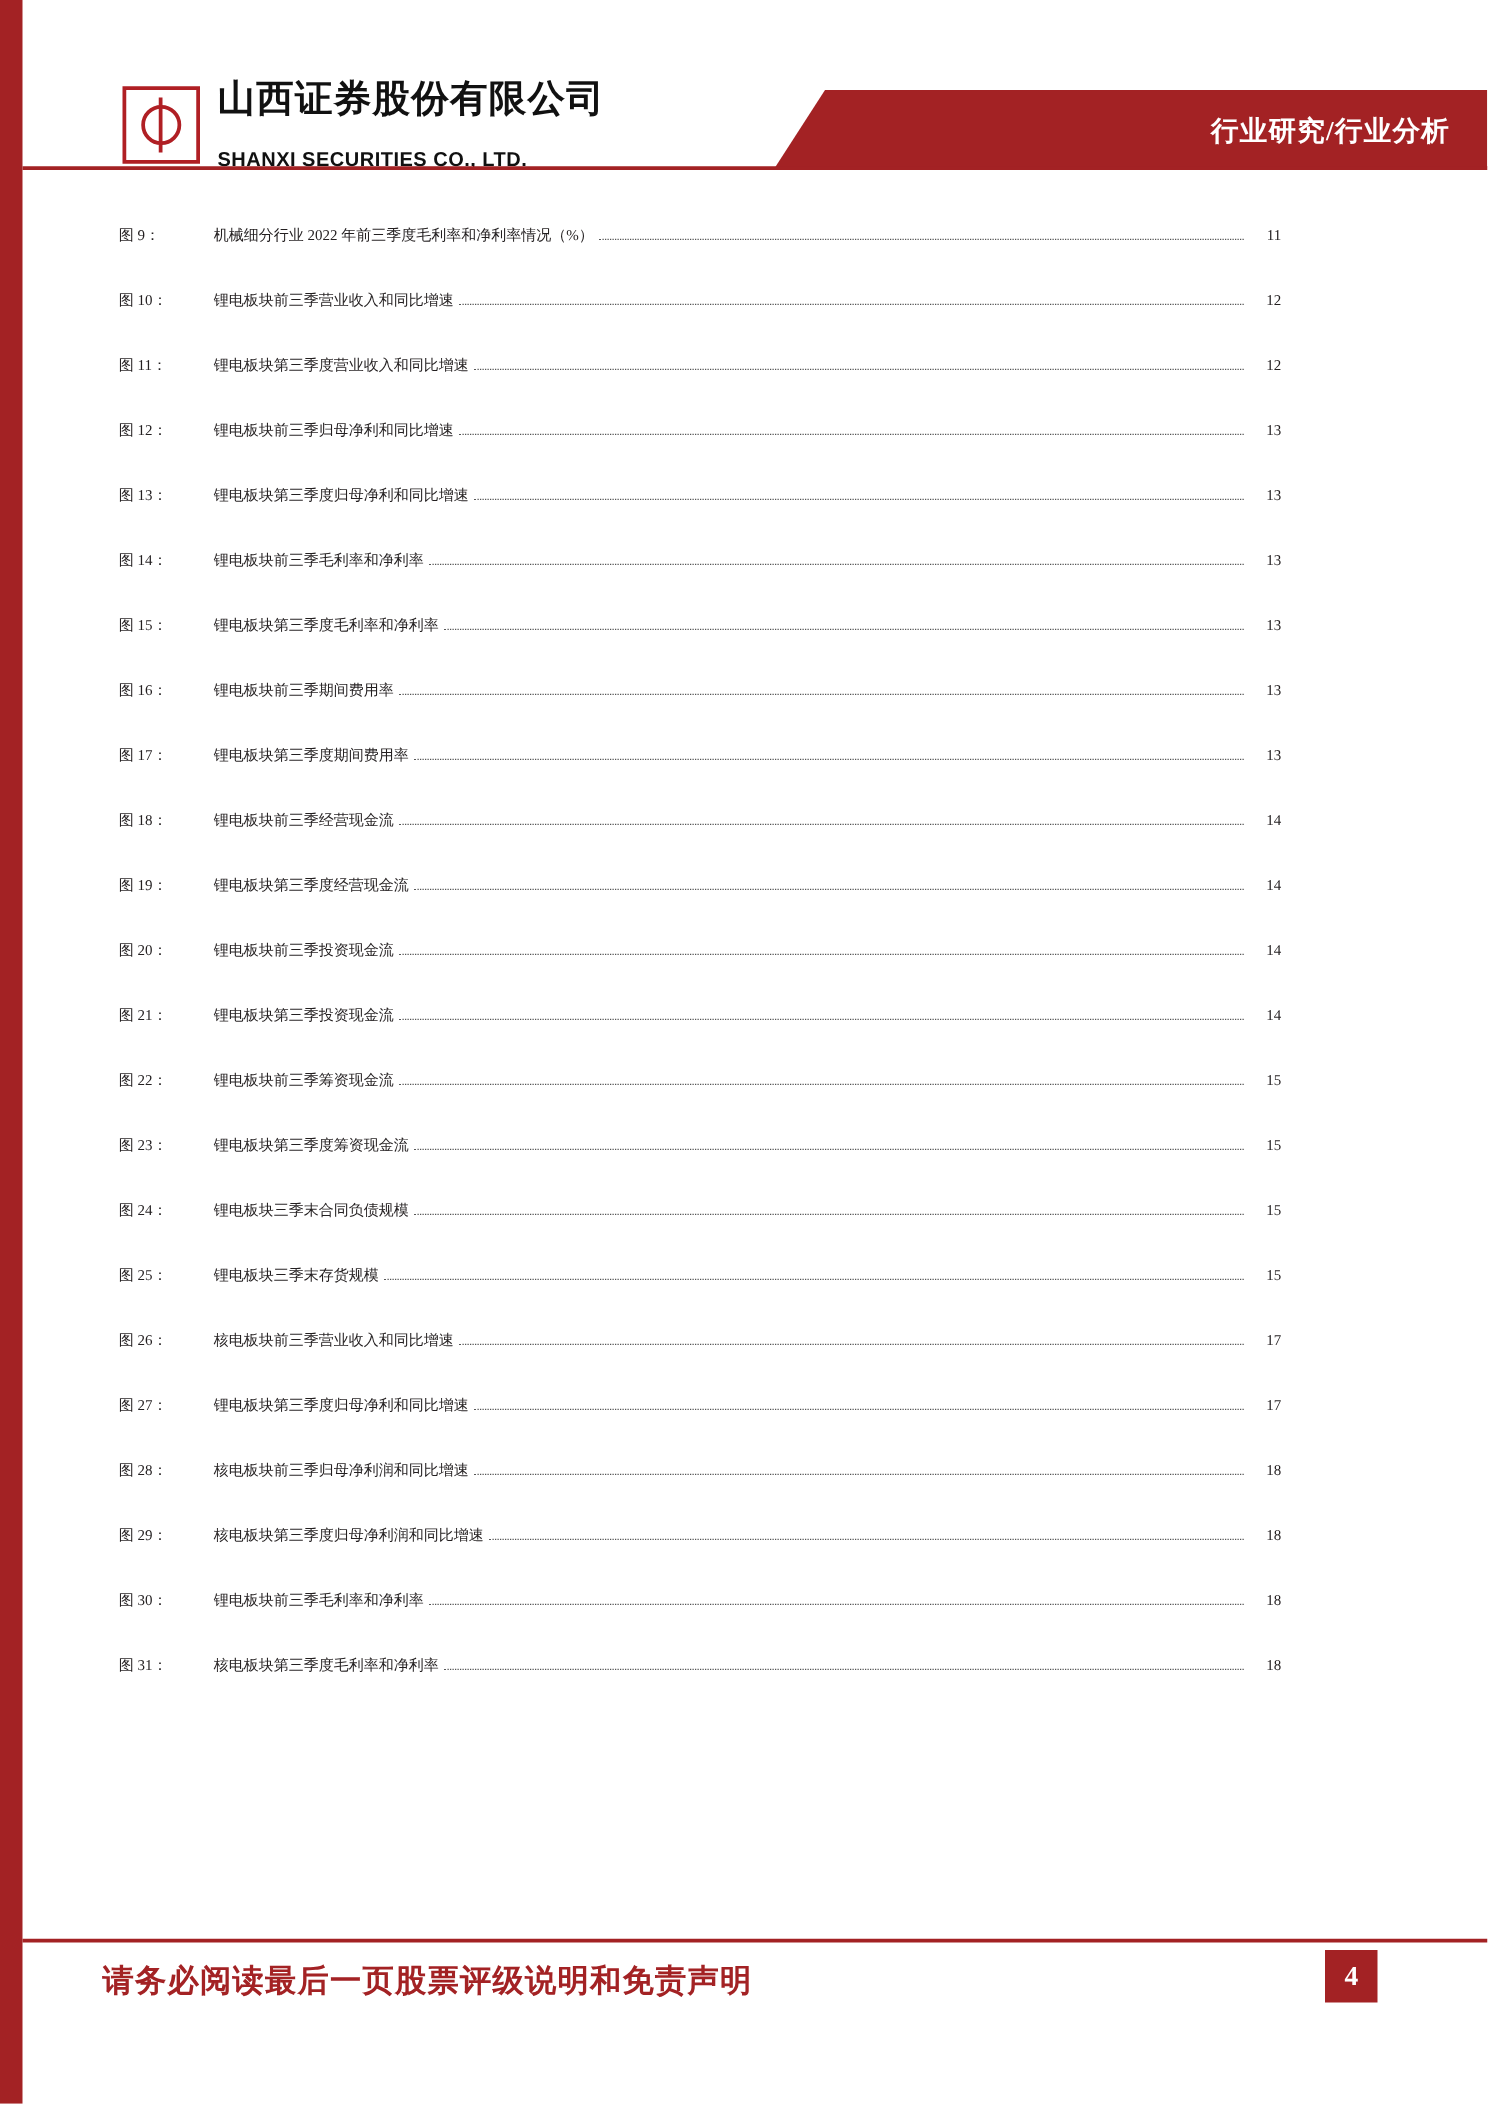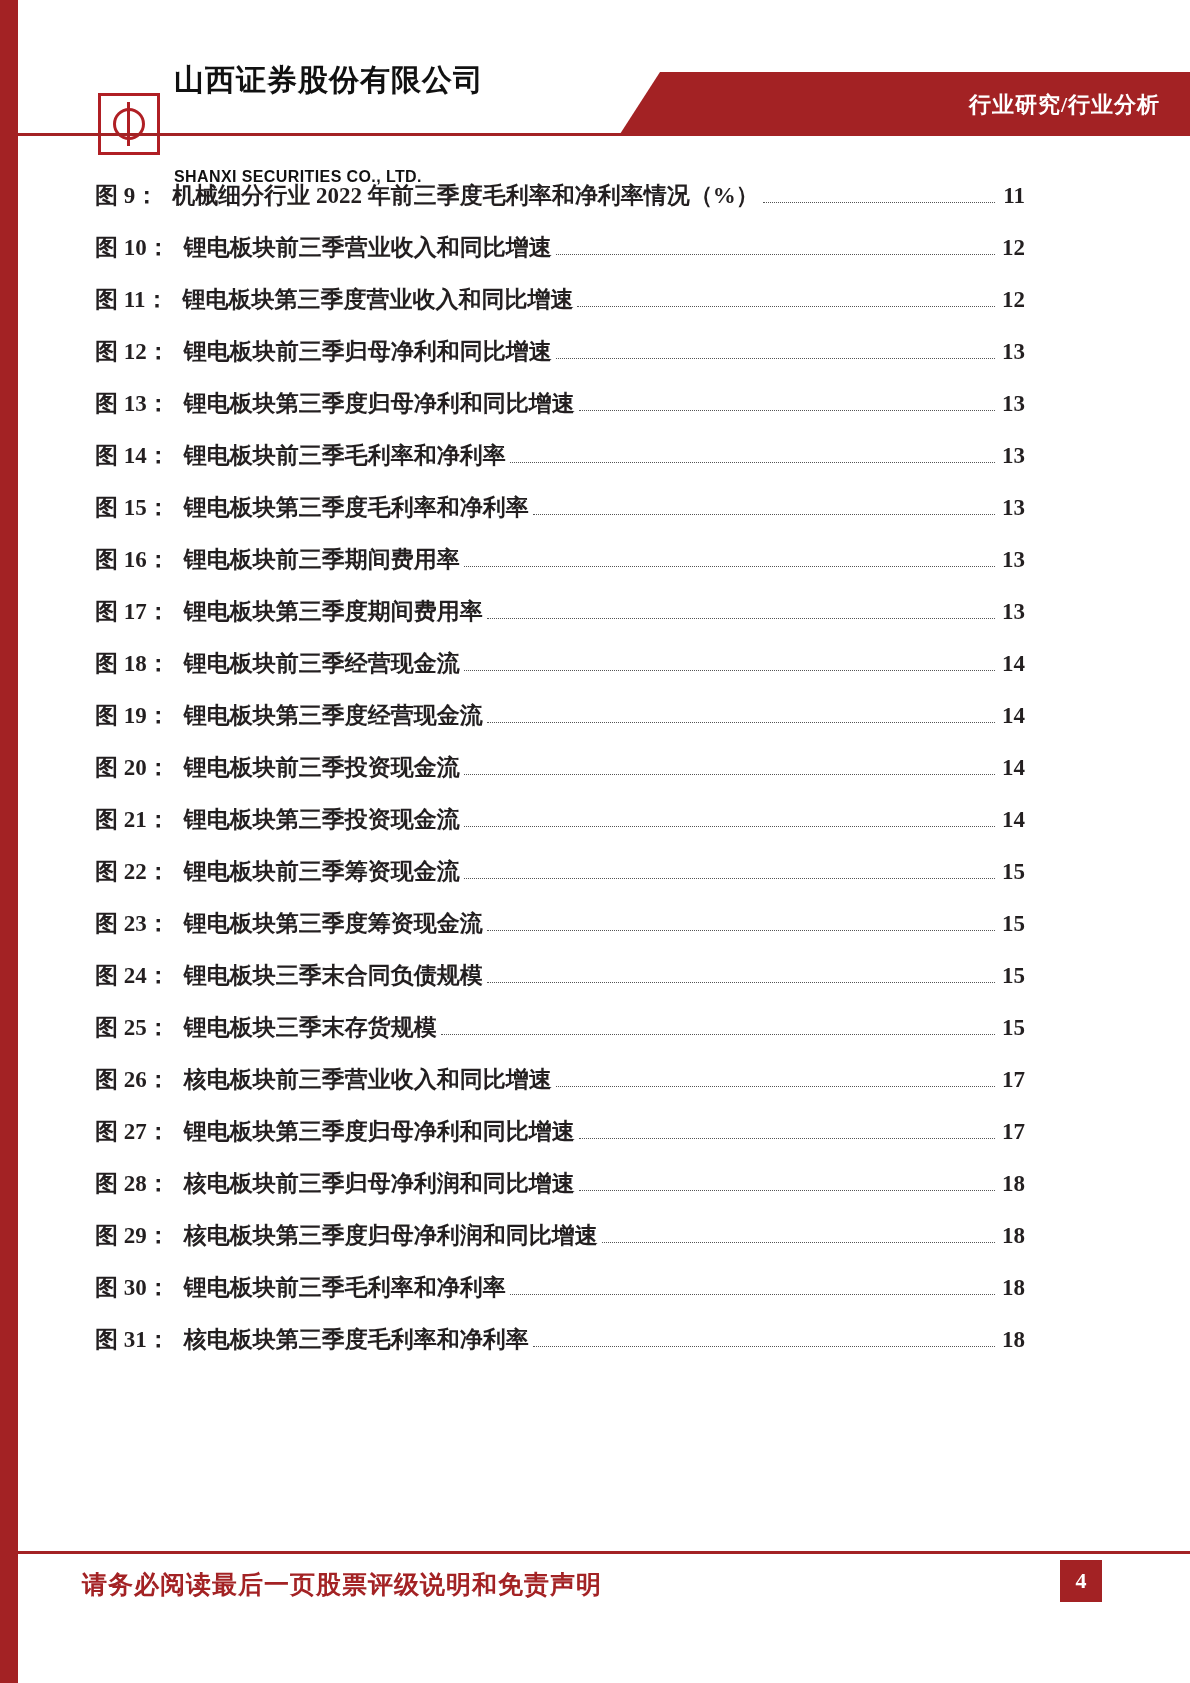--- a/index.html
+++ b/index.html
@@ -71,21 +71,20 @@
     left: 26px;
     top: 6px;
     width: 3px;
     height: 44px;
     background: #b01f24;
   }
   .logo-text {
     display: flex;
     flex-direction: column;
     justify-content: center;
-    gap: 48px;
   }
   .logo-cn {
     font-family: "Liberation Serif", serif;
     font-size: 30px;
     font-weight: bold;
     color: #111111;
     letter-spacing: 1px;
     line-height: 1.2;
   }
   .logo-en {
@@ -127,23 +126,23 @@
   .toc {
     position: absolute;
     left: 95px;
     top: 180px;
     width: 930px;
   }
   .toc-row {
     display: flex;
     align-items: baseline;
     height: 52px;
-    font-size: 23px;
+    font-size: 12px;
     color: #231f20;
-    font-weight: bold;
+    font-weight: normal;
     font-family: "Liberation Serif", serif;
     justify-content: flex-end;
   }
   .toc-label {
     flex: 0 0 auto;
     white-space: nowrap;
     min-width: 62px;
   }
   .toc-title {
     flex: 0 0 auto;

